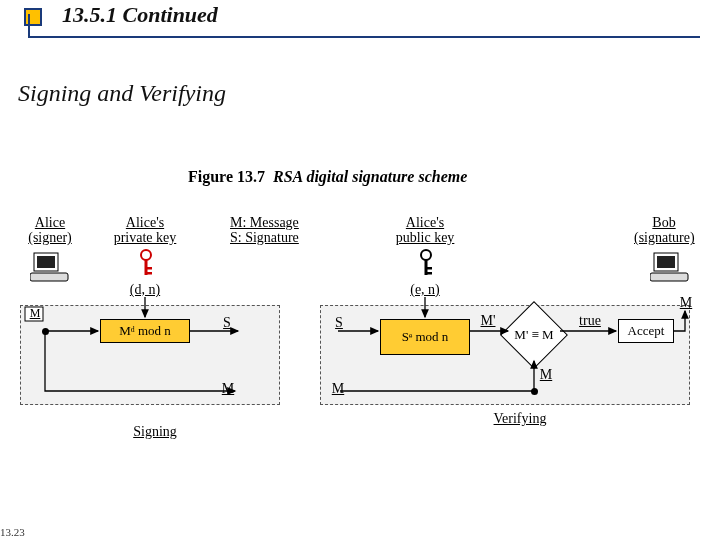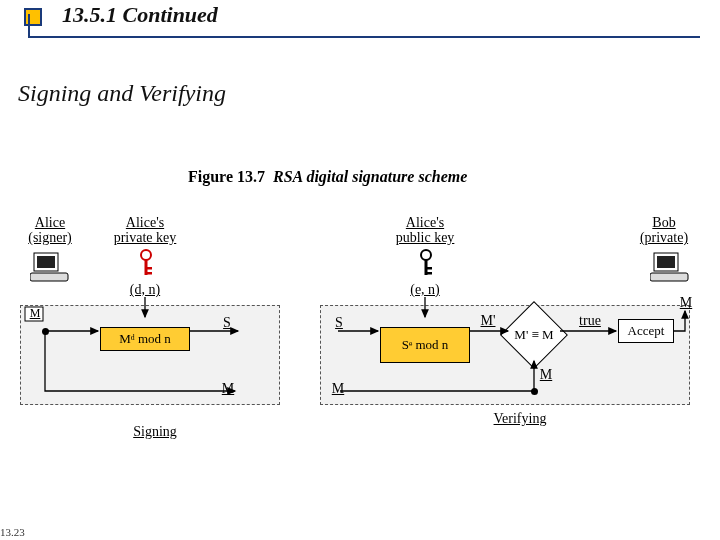--- a/index.html
+++ b/index.html
@@ -91,21 +91,20 @@
   .opbox {
     position: absolute;
     background: #ffcc33;
     border: 1px solid #000;
     text-align: center;
     font-family: 'Times New Roman', serif;
     font-size: 13px;
     display: flex;
     align-items: center;
     justify-content: center;
-    margin-top: 8px;
   }
   .accbox {
     position: absolute;
     background: #fff;
     border: 1px solid #000;
     text-align: center;
     font-family: 'Times New Roman', serif;
     font-size: 13px;
     display: flex;
     align-items: center;
@@ -161,24 +160,26 @@
   <span class="figno">Figure 13.7</span>
   &nbsp;<span class="figtxt">RSA digital signature scheme</span>
 </div>
 
 <div class="diagram">
 
   <div class="diag-label" style="left:0;top:0;width:60px"><span style="white-space:pre-line">Alice
 (signer)</span></div>
   <div class="diag-label" style="left:90px;top:0;width:70px"><span style="white-space:pre-line">Alice's
 private key</span></div>
+  <div class="diag-label" style="left:210px;top:0;width:100px;text-align:left"><span style="white-space:pre-line">M: Message
+S: Signature</span></div>
   <div class="diag-label" style="left:370px;top:0;width:70px"><span style="white-space:pre-line">Alice's
 public key</span></div>
   <div class="diag-label" style="left:614px;top:0;width:60px"><span style="white-space:pre-line">Bob
-(private)</span></div>
+(signature)</span></div>
 
   <svg class="comp" style="left:10px;top:36px" width="40" height="32" viewBox="0 0 40 32">
     <rect x="4" y="2" width="24" height="18" fill="#fff" stroke="#000"></rect>
     <rect x="7" y="5" width="18" height="12" fill="#222"></rect>
     <rect x="0" y="22" width="38" height="8" rx="2" fill="#ddd" stroke="#000"></rect>
   </svg>
   <svg class="comp" style="left:630px;top:36px" width="40" height="32" viewBox="0 0 40 32">
     <rect x="4" y="2" width="24" height="18" fill="#fff" stroke="#000"></rect>
     <rect x="7" y="5" width="18" height="12" fill="#222"></rect>
     <rect x="0" y="22" width="38" height="8" rx="2" fill="#ddd" stroke="#000"></rect>

